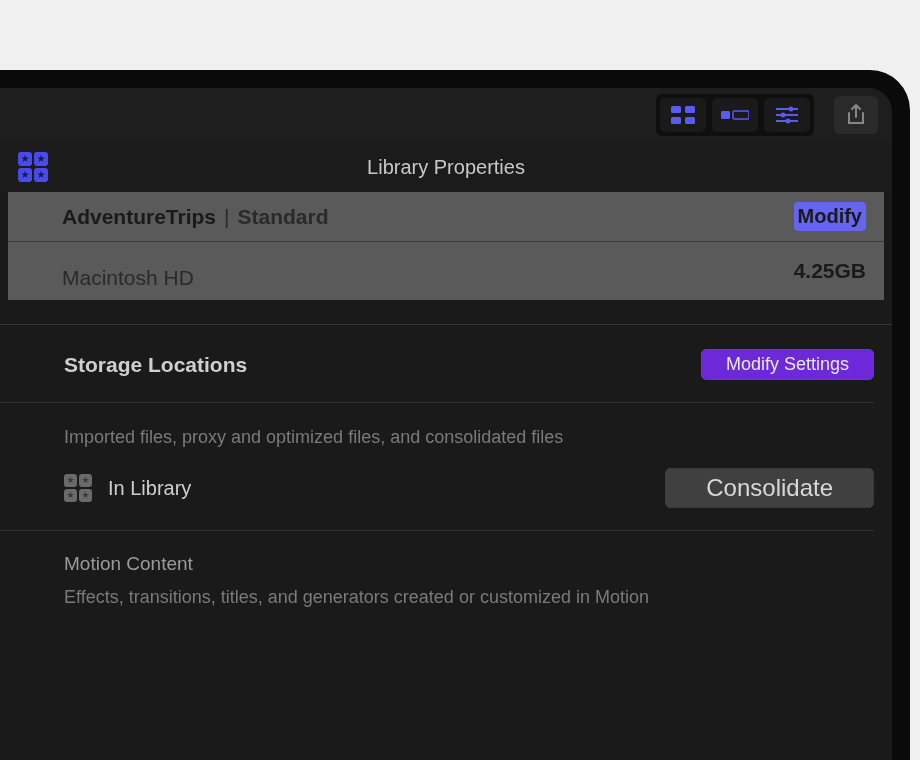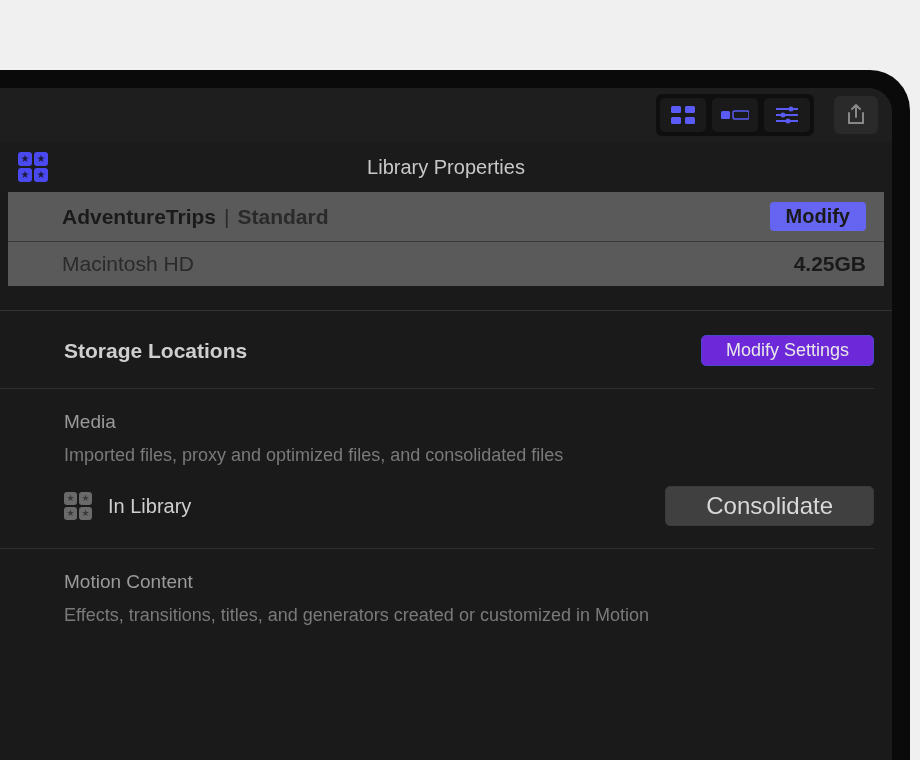--- a/index.html
+++ b/index.html
@@ -121,26 +121,26 @@
 .lib-name { font-size: 21px; font-weight: 700; color: #1a1a1a; text-align: center; }
 .lib-sep { font-size: 21px; color: #2a2a2a; font-weight: 400; margin: 0 8px; }
 .lib-meta { font-size: 21px; color: #2a2a2a; font-weight: 700; }
 
 .modify-btn {
   margin-left: auto;
   background: #6565f2;
   color: #1a1a1a;
   font-size: 20px;
   font-weight: 600;
-  padding: 3px 16px;
+  padding: 3px 4px;
   border-radius: 4px;
   cursor: pointer;
 }
 
-.disk-name { font-size: 21px; color: #2a2a2a; font-weight: 400; }
+.disk-name { font-size: 21px; color: #2a2a2a; font-weight: 400; margin-top: 14px; }
 .disk-size { margin-left: auto; font-size: 21px; font-weight: 700; color: #1a1a1a; }
 
 .divider { height: 1px; background: #333; margin: 24px 0 0 0; }
 
 .section {
   padding: 24px 18px 0 64px;
 }
 
 .section-header {
   display: flex;
@@ -254,21 +254,20 @@
     <div class="divider"></div>
 
     <div class="section">
       <div class="section-header">
         <div class="section-title">Storage Locations</div>
         <div class="modify-settings-btn">Modify Settings</div>
       </div>
       <div class="section-divider"></div>
 
       <div class="sub-section">
-        <div class="sub-title">Media</div>
         <div class="sub-desc">Imported files, proxy and optimized files, and consolidated files</div>
         <div class="location-row">
           <div class="star-grid-icon gray">
             <div class="cell">★</div>
               <div class="cell">★</div>
             <div class="cell">★</div>
               <div class="cell">★</div>
           </div>
           <div class="location-label">In Library</div>
           <div class="consolidate-btn">Consolidate</div>

